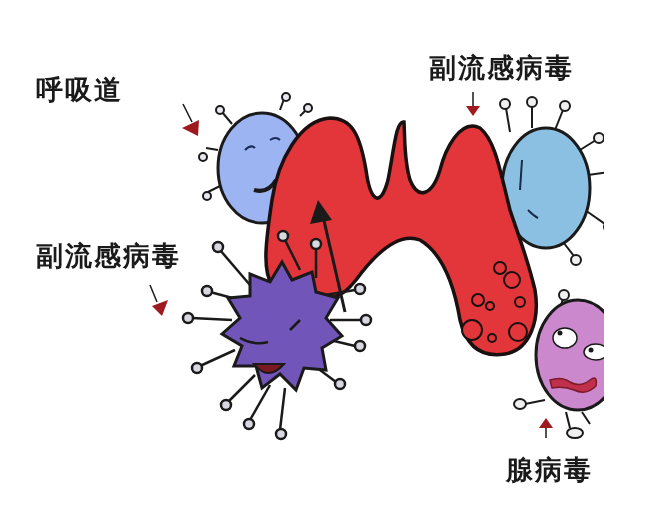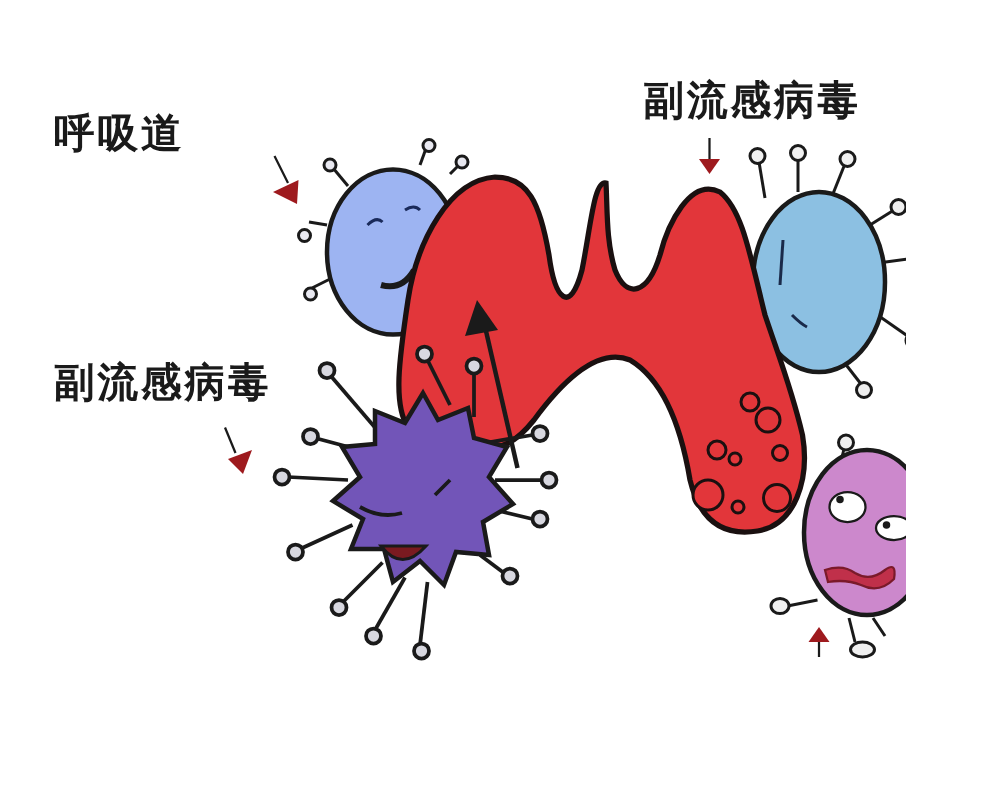--- a/index.html
+++ b/index.html
@@ -172,14 +172,15 @@
       <polygon points="152,306 168,300 162,316" fill="#9e1a1e"></polygon>
 
       <line x1="546" y1="438" x2="546" y2="424" stroke="#1a1a1a" stroke-width="1.5"></line>
       <polygon points="539,428 553,428 546,418" fill="#9e1a1e"></polygon>
     </g>
   </svg>
 
   <div class="label" style="left:36px; top:72px;">呼吸道</div>
   <div class="label" style="left:429px; top:50px;">副流感病毒</div>
   <div class="label" style="left:36px; top:238px;">副流感病毒</div>
+  <div class="label" style="left:506px; top:452px;">腺病毒</div>
 
 </div>
 
 </body></html>

